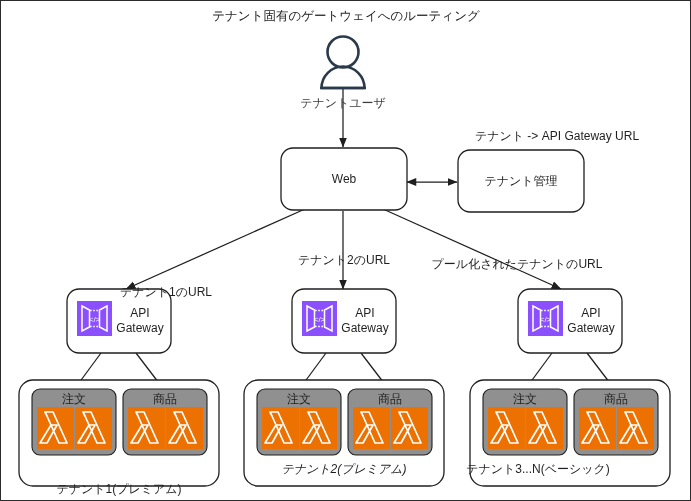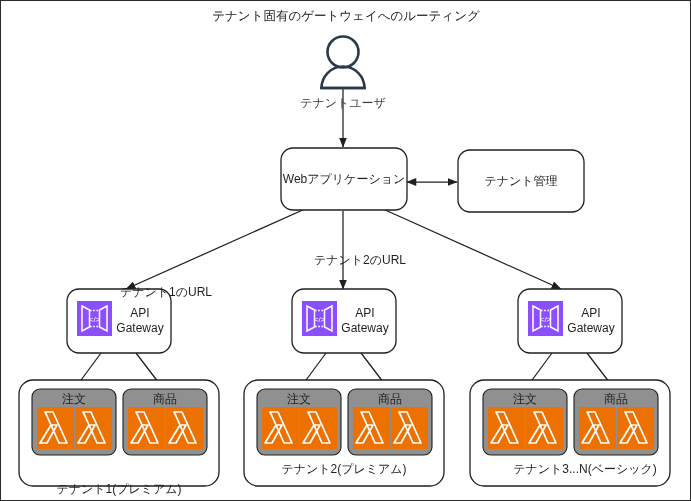--- a/index.html
+++ b/index.html
@@ -152,28 +152,29 @@
       </g>
     </g>
   </svg>
 
   <div class="txt title ctr" style="left:345px;top:8px;">テナント固有のゲートウェイへのルーティング</div>
 
   <div class="txt ctr" style="left:342px;top:95px;">テナントユーザ</div>
 
   <div class="boxlabel" style="left:280px;top:147px;width:126px;height:62px;flex-direction:row;">
     <span>Web</span>
-    <span>アプリケーション</span>
   </div>
 
+  <div class="txt ctr dark" style="left:556px;top:128px;">テナント -&gt; API Gateway URL</div>
 
   <div class="boxlabel" style="left:457px;top:149px;width:126px;height:62px;">テナント管理</div>
 
   <div class="txt ctr dark" style="left:165px;top:252px;margin-top:32px;">テナント1のURL</div>
-  <div class="txt ctr dark" style="left:343px;top:252px;margin-left:16px;">テナント2のURL</div>
+  <div class="txt ctr dark" style="left:343px;top:252px;">テナント2のURL</div>
+  <div class="txt ctr dark" style="left:516px;top:256px;">プール化されたテナントのURL</div>
 
   <div class="boxlabel" style="left:113px;top:292px;width:52px;height:56px;flex-direction:column;">
     <span>API</span>
     <span>Gateway</span>
   </div>
   <div class="boxlabel" style="left:338px;top:292px;width:52px;height:56px;flex-direction:column;">
     <span>API</span>
     <span>Gateway</span>
   </div>
   <div class="boxlabel" style="left:564px;top:292px;width:52px;height:56px;flex-direction:column;">
@@ -182,16 +183,16 @@
   </div>
 
   <div class="txt ctr dark" style="left:73px;top:391px;">注文</div>
   <div class="txt ctr dark" style="left:164px;top:391px;">商品</div>
   <div class="txt ctr dark" style="left:298px;top:391px;">注文</div>
   <div class="txt ctr dark" style="left:389px;top:391px;">商品</div>
   <div class="txt ctr dark" style="left:524px;top:391px;">注文</div>
   <div class="txt ctr dark" style="left:615px;top:391px;">商品</div>
 
   <div class="txt ctr dark" style="left:118px;top:461px;margin-top:20px;">テナント1(プレミアム)</div>
-  <div class="txt ctr dark" style="left:343px;top:461px;">テナント2(プレミアム)</div>
-  <div class="txt ctr dark" style="left:584px;top:461px;text-align:center;">テナント3...N(ベーシック)</div>
+  <div class="txt ctr dark" style="left:343px;top:461px;font-style:italic;">テナント2(プレミアム)</div>
+  <div class="txt ctr dark" style="left:537px;top:461px;text-align:center;">テナント3...N(ベーシック)</div>
 
 </div>
 
 </body></html>

